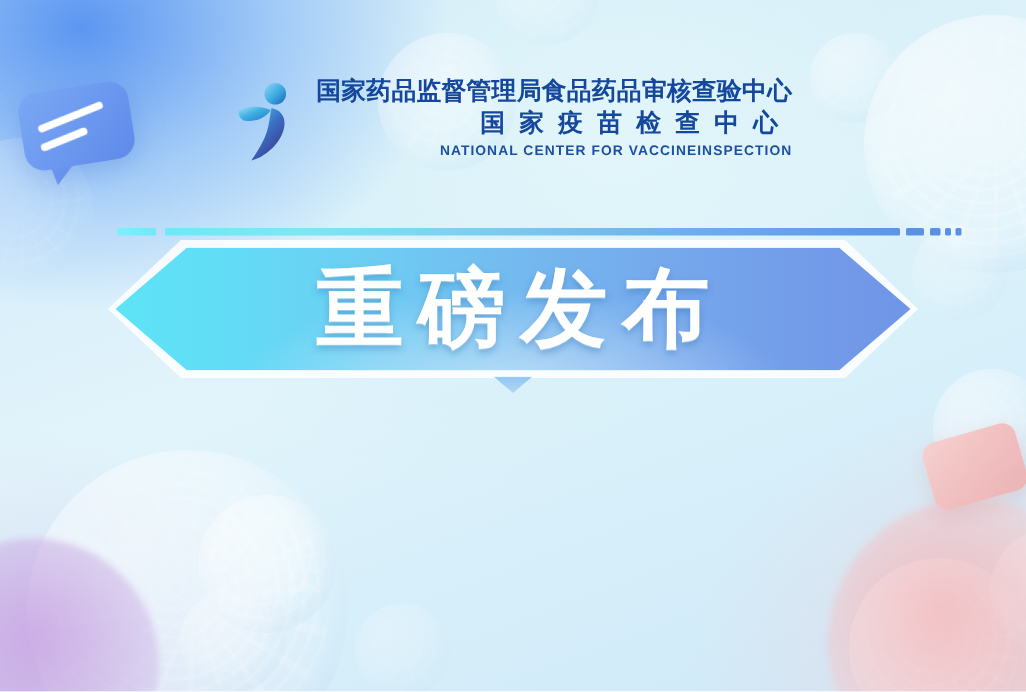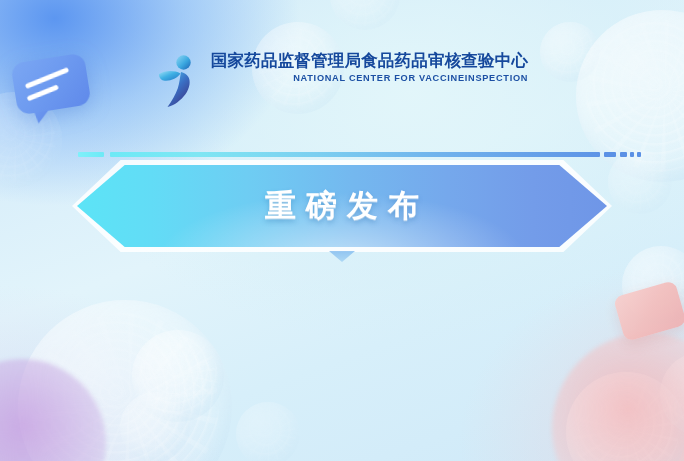--- a/index.html
+++ b/index.html
@@ -175,21 +175,21 @@
   }
   #ribbon-glow{
     position:absolute; left:5px; top:5px; right:5px; bottom:5px;
     background:radial-gradient(ellipse 50% 120% at 50% 118%, rgba(255,255,255,0.55) 0%, rgba(255,255,255,0) 70%);
     clip-path:polygon(0% 50%, 9.0% 0%, 91.0% 0%, 100% 50%, 91.0% 100%, 9.0% 100%);
   }
   #ribbon-title{
     position:absolute; inset:0;
     display:flex; align-items:center; justify-content:center;
     font-family:Liberation Mono, monospace;
-    font-size:31px; font-weight:bold; color:#ffffff;
+    font-size:58px; font-weight:bold; color:#ffffff;
     letter-spacing:10px; padding-left:10px;
     text-shadow:0 3px 5px rgba(40,110,175,0.38), 0 1px 0 rgba(255,255,255,0.6);
   }
   
   #ribbon-notch{
     position:absolute; left:50%; top:251px; transform:translateX(-50%);
     width:26px; height:11px;
     background:linear-gradient(180deg,#79b6ee,#9fd0f3);
     clip-path:polygon(0 0, 100% 0, 50% 100%);
     opacity:.75;
@@ -259,20 +259,21 @@
       </defs>
       <circle cx="27.5" cy="9.5" r="7.2" fill="url(#gHead)"></circle>
       <path d="M3 21 C9 17.5 18 17 24.5 20.5 C21 25.5 14 28.5 7.5 27.5 C4.8 27 2.8 24.2 3 21 Z" fill="url(#gArm)"></path>
       <path d="M25 19 C31.5 20.5 34.5 25 33.5 31.5 C32.4 38.4 27.8 44.5 21.5 49.2
                C18.2 51.7 14.6 53.3 11.5 54 C15.8 48 19.6 41.6 21.8 35.2
                C23.4 30.6 23.9 24.6 25 19 Z" fill="url(#gBody)"></path>
     </svg>
 
     <div id="org-names">
       <div class="org-cn" id="org-cn-1">国家药品监督管理局食品药品审核查验中心</div>
+      <div class="org-cn" id="org-cn-2">国家疫苗检查中心</div>
       <div class="org-en" id="org-en-2">NATIONAL CENTER FOR VACCINEINSPECTION</div>
     </div>
   </div>
 
   <div id="ribbon-topline-left"></div>
   <div id="ribbon-topline"></div>
   <div class="dashmark" id="dash-1"></div>
   <div class="dashmark" id="dash-2"></div>
   <div class="dashmark" id="dash-3"></div>
   <div class="dashmark" id="dash-4"></div>

